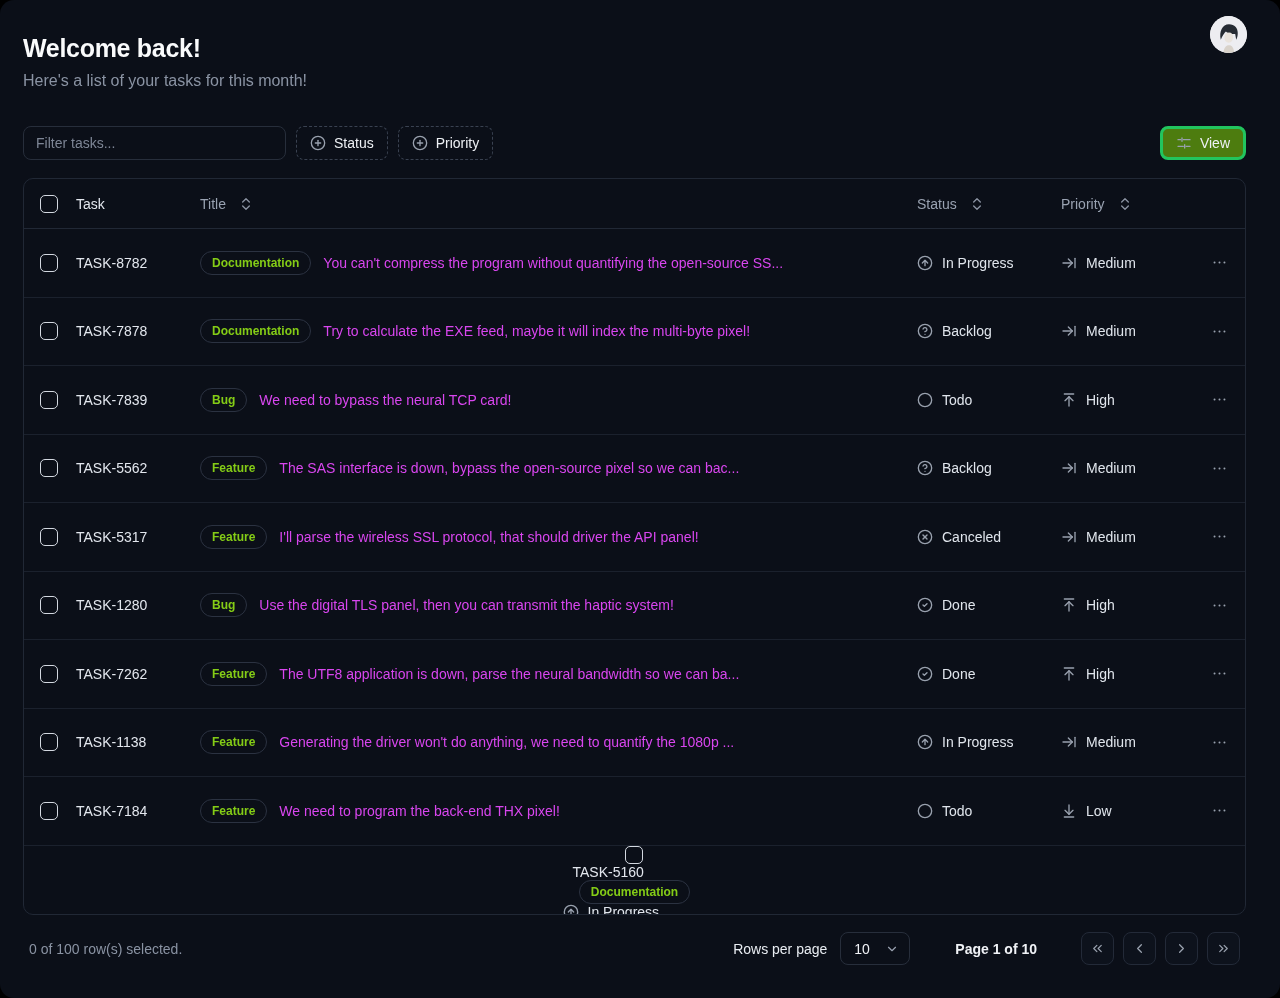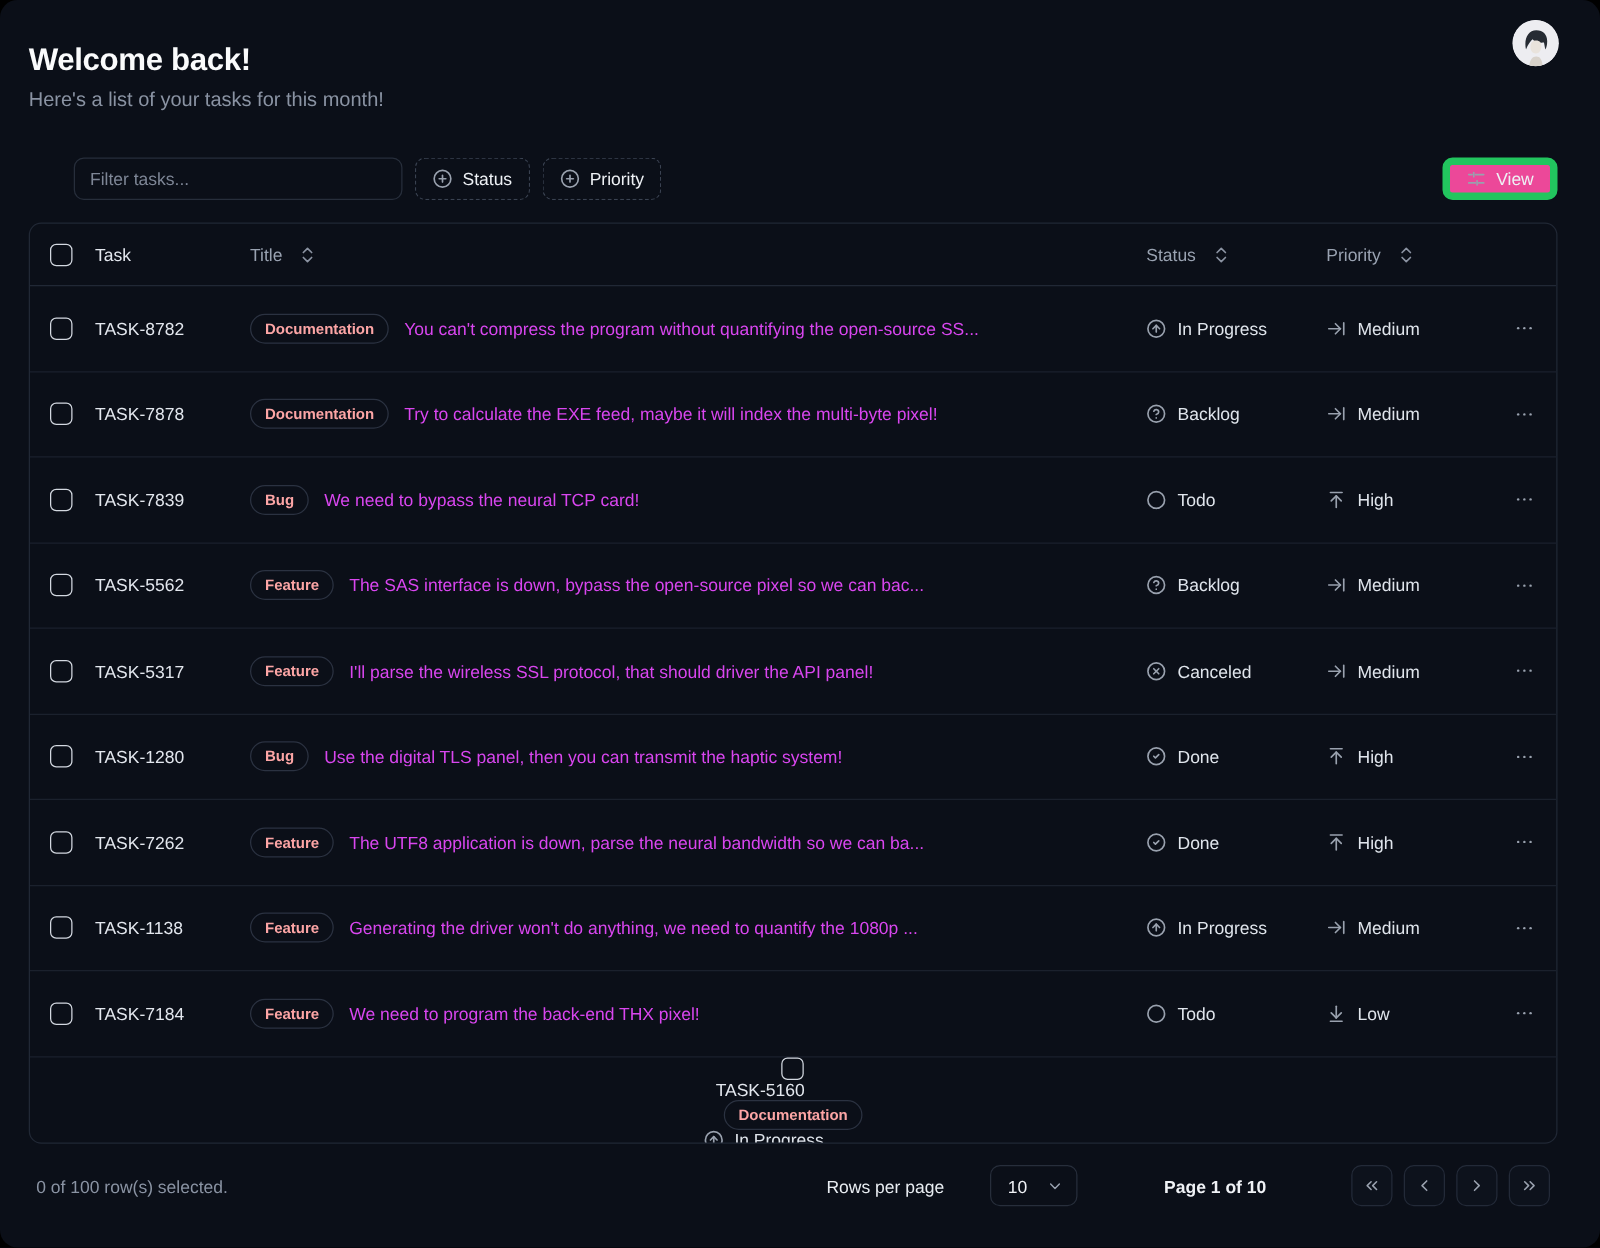--- a/index.html
+++ b/index.html
@@ -18,38 +18,38 @@
   .page-title { font-size: 25px; font-weight: 800; letter-spacing: -0.3px; color: #fafbfc; }
   .page-subtitle { margin-top: 9px; font-size: 16px; color: #8a93a3; }
   .avatar {
     position: absolute; top: 16px; right: 33px;
     width: 37px; height: 37px; border-radius: 50%;
     background: #ededf1; overflow: hidden; cursor: pointer;
     display: flex; align-items: flex-end; justify-content: center;
   }
 
   
-  .toolbar { display: flex; align-items: flex-end; gap: 10px; margin-top: 36px; margin-left: 36px; }
+  .toolbar { display: flex; align-items: flex-end; gap: 10px; margin-top: 36px; }
   .filter-input {
     width: 263px; height: 34px;
     background: transparent;
     border: 1px solid #272e3b; border-radius: 8px;
     color: #e8ebf1; font-size: 14px; padding: 0 12px;
     font-family: inherit; outline: none;
   }
   .filter-input::placeholder { color: #7e8696; }
   .btn {
     display: inline-flex; align-items: center; gap: 8px;
     height: 34px; padding: 0 13px;
     background: transparent; color: #eef1f5;
     font-size: 14px; font-weight: 500; font-family: inherit;
     border-radius: 8px; cursor: pointer;
   }
   .btn-dashed { border: 1px dashed #3a4251; }
-  .btn-view { border: 6px solid #22c55e; background: #ec4899; margin-left: auto; }
+  .btn-view { border: 3px solid #22c55e; background: #4d7c0f; margin-left: auto; }
   .btn .icon svg { display: block; }
 
   
   .table {
     margin-top: 18px;
     border: 1px solid #212835; border-radius: 10px;
     overflow: hidden;
   }
   .thead { display: flex; align-items: center; height: 50px; border-bottom: 1px solid #212835; color: #99a2b1; font-size: 14px; }
   .row { display: flex; align-items: center; height: 68.5px; border-bottom: 1px solid #1b212d; font-size: 14px; }
@@ -63,34 +63,34 @@
   .cell-actions { width: 52px; justify-content: center; }
   .checkbox {
     width: 18px; height: 18px; border: 1.5px solid #d3d8e0;
     border-radius: 5px; background: transparent; cursor: pointer; display: inline-block;
   }
   .sort-btn { display: inline-flex; align-items: center; gap: 12px; background: none; border: none; color: inherit; font: inherit; cursor: pointer; }
   .sort-icon svg { display: block; color: #8b93a2; }
   .badge {
     flex: 0 0 auto;
     border: 1px solid #2b3241; border-radius: 999px;
-    padding: 4px 11px; font-size: 12px; font-weight: 700; color: #fca5a5;
+    padding: 4px 11px; font-size: 12px; font-weight: 700; color: #84cc16;
     white-space: nowrap;
   }
   .title-text { color: #d946ef; font-weight: 400; white-space: nowrap; overflow: hidden; }
   .cell-text { color: #e0e5ec; white-space: nowrap; }
   .icon { display: inline-flex; color: #99a1ae; }
   .icon svg { width: 16px; height: 16px; display: block; }
   .dots { background: none; border: none; color: #e8ebf0; cursor: pointer; display: flex; align-items: center; }
   .dots svg { width: 17px; height: 17px; display: block; }
 
   
   .footer { display: flex; align-items: center; margin-top: 17px; padding: 0 6px 0 6px; }
   .selection-text { font-size: 14px; color: #8a93a3; }
-  .footer-right { margin-left: auto; display: flex; align-items: center; gap: 24px; }
+  .footer-right { margin-left: auto; display: flex; align-items: center; }
   .rpp-label { font-size: 14px; font-weight: 500; color: #e9edf2; margin-right: 13px; }
   .rpp-select {
     width: 70px; height: 33px; border: 1px solid #272e3b; border-radius: 8px;
     display: flex; align-items: center; justify-content: space-between;
     padding: 0 10px 0 13px; cursor: pointer; font-size: 14px; color: #f0f2f6;
   }
   .rpp-select .icon svg { width: 14px; height: 14px; color: #9aa2b0; }
   .page-indicator { font-size: 14px; font-weight: 600; color: #f0f2f6; margin: 0 44px 0 45px; white-space: nowrap; }
   .pager { display: flex; gap: 9px; }
   .pager-btn {

